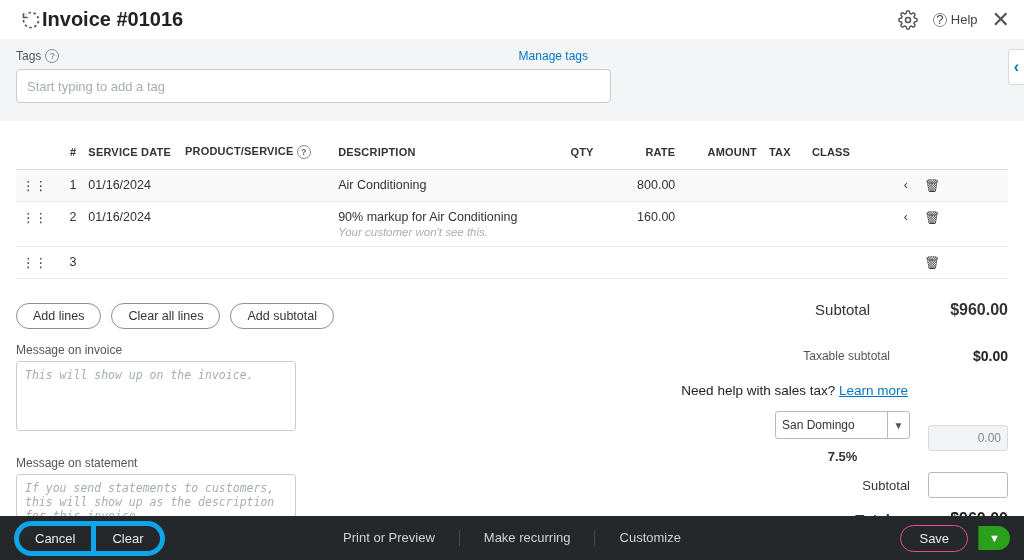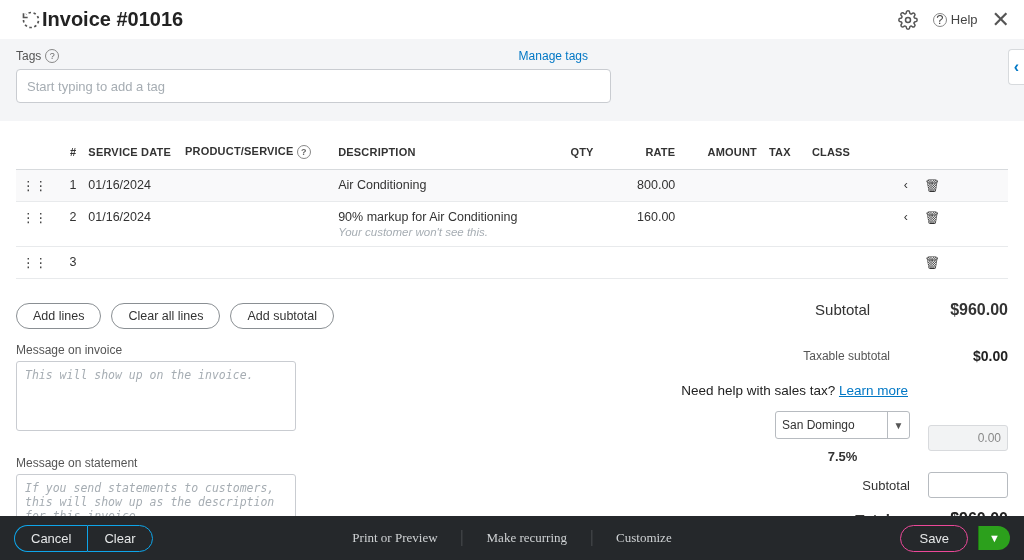--- a/index.html
+++ b/index.html
@@ -48,25 +48,25 @@
   .trow.big .tval { font-size:16px; font-weight:700;}
   .trow .small-label { font-size:12px; color:#555;}
   .sales-help { font-size:13.5px; color:#222; }
   .sales-help a { color:#0077c5; text-decoration:underline; cursor:pointer;}
   .tax-select { display:flex; align-items:center; gap:10px;flex-direction:column;}
   .tax-select .sel { width:135px; height:28px; border:1px solid #b7bbc0; border-radius:3px; display:flex; align-items:center; padding:0 6px; font-size:12px; position:relative; background:#fff;}
   .tax-select .sel .caret { position:absolute; right:0; top:0; width:22px; height:100%; border-left:1px solid #b7bbc0; display:flex; align-items:center; justify-content:center; font-size:10px; color:#555;}
   .readonly-amt { width:80px; height:26px; border:1px solid #d8dadd; background:#f2f3f4; border-radius:3px; text-align:right; padding:0 6px; font-size:12px; color:#888;}
   .ship-input { width:80px; height:26px; border:1px solid #b7bbc0; border-radius:3px; text-align:right; padding:0 6px; font-size:12px;}
   .footer { position:fixed; bottom:0; left:0; width:1024px; height:44px; background:#25282b; display:flex; align-items:center; padding:0 14px; color:#cfd2d4; font-size:13px;}
-  .footer .fbtn-outline { border:1px solid #0ea5e9; color:#e6e8e9; background:transparent; border-radius:18px; padding:5px 16px; cursor:pointer; font-size:13px;}
+  .footer .fbtn-outline { border:5px solid #0ea5e9; color:#e6e8e9; background:transparent; border-radius:18px; padding:5px 16px; cursor:pointer; font-size:13px;}
   .footer .fgroup-left { display:flex; gap:0;}
   .footer .fgroup-left .fbtn-outline:first-child { border-radius:18px 0 0 18px; border-right:none;}
   .footer .fgroup-left .fbtn-outline:last-child { border-radius:0 18px 18px 0;}
-  .footer .center { position:absolute; left:50%; transform:translateX(-50%); display:flex; gap:24px;font-family:Liberation Serif, serif;}
+  .footer .center { position:absolute; left:50%; transform:translateX(-50%); display:flex; gap:24px;}
   .footer .center span { cursor:pointer; color:#cfd2d4; font-size:13px; position:relative;}
   .footer .center .sep { width:1px; height:16px; background:#4a4d50; align-self:center;}
   .footer .right-grp { margin-left:auto; display:flex; gap:10px; align-items:center;}
   .save-btn { border:1px solid #ec4899; color:#e6e8e9; background:transparent; border-radius:18px; padding:5px 18px; cursor:pointer; font-size:13px;}
   .primary-btn { background:#2ca01c; color:#fff; border:none; border-radius:18px 0 0 18px; padding:6px 18px; cursor:pointer; font-size:13px; font-weight:600;}
   .primary-caret { background:#2ca01c; color:#fff; border:none; border-left:1px solid #1e7a12; border-radius:0 18px 18px 0; padding:6px 10px; cursor:pointer; font-size:11px;}
   .col-drag{width:26px;} .col-num{width:28px;text-align:right;} .col-sd{width:92px;} .col-ps{width:150px;} .col-desc{width:200px;} .col-qty{width:62px;} .col-rate{width:80px;} .col-amt{width:80px;} .col-tax{width:42px;} .col-class{width:90px;} .col-chev{width:20px;} .col-del{width:22px;} .col-pad{width:60px;}
 </style>
 </head>
 <body>

